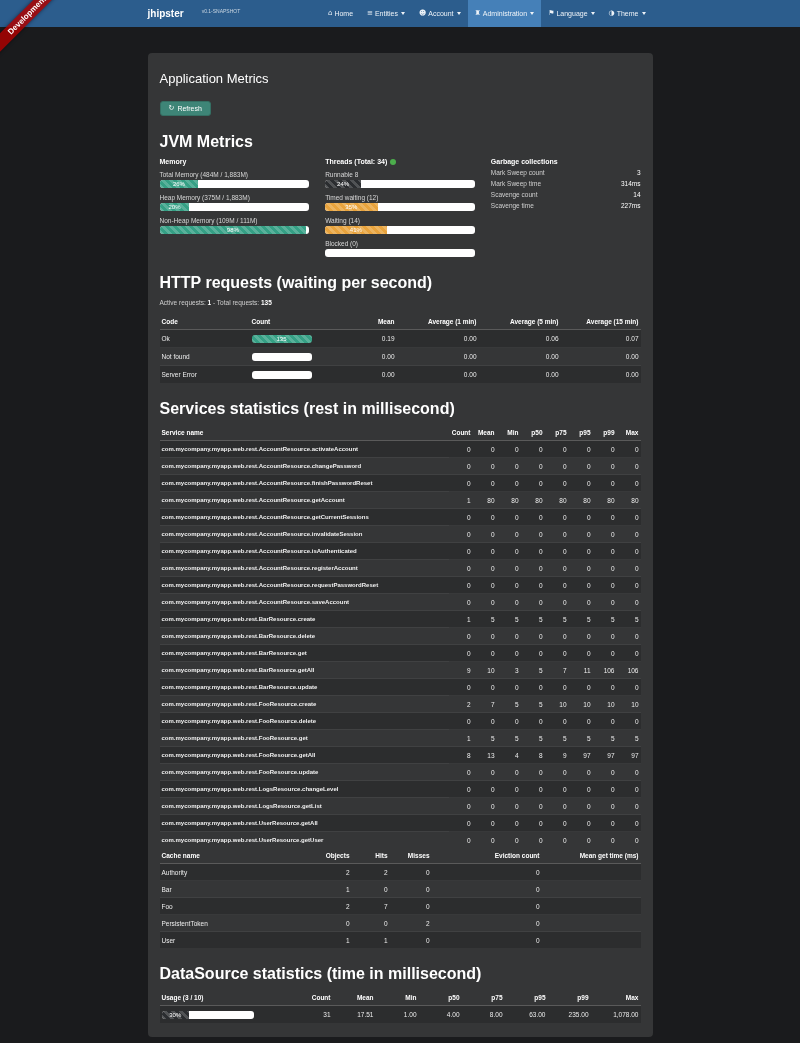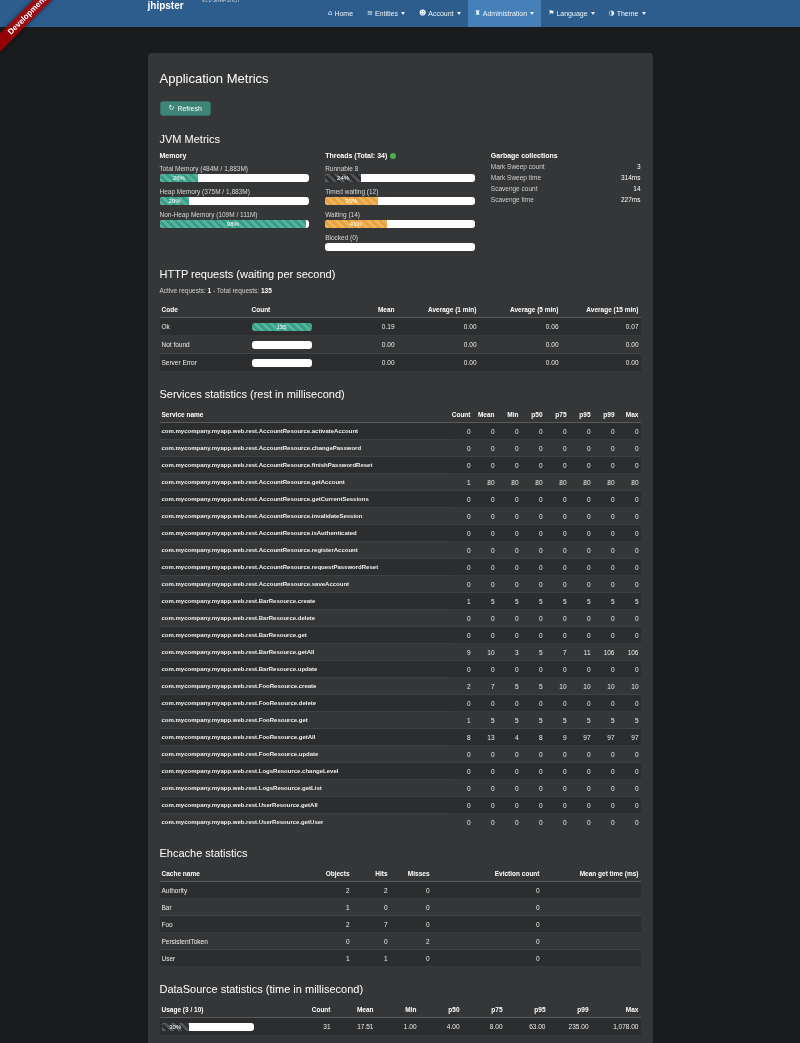--- a/index.html
+++ b/index.html
@@ -6,34 +6,34 @@
   html, body { margin: 0; padding: 0; }
   body {
     width: 800px; height: 1043px; overflow: hidden;
     background: #1a1b1d;
     font-family: "Liberation Sans", sans-serif;
     color: #cfcfcf;
   }
   
   .navbar { position: relative; height: 27px; background: #2c5d8d; z-index: 2; }
   .navbar-inner { width: 505px; height: 100%; margin: 0 auto; display: flex; justify-content: space-between; align-items: stretch; }
-  .brand { display: flex; color: #fff; font-size: 10px; font-weight: bold; cursor: pointer; gap: 16px; }
+  .brand { display: flex; align-items: center; color: #fff; font-size: 10px; font-weight: bold; cursor: pointer; gap: 16px; }
   .brand-version { font-size: 5px; font-weight: normal; color: #c9d6e2; margin-left: 2px; position: relative; top: -3px; }
   .nav-menu { display: flex; align-items: stretch; list-style: none; margin: 0; padding: 0; }
   .nav-item { display: flex; align-items: center; padding: 0 7px; font-size: 7px; color: #eef3f8; cursor: pointer; white-space: nowrap; }
   .nav-item.active { background: #4580b8; }
   .nav-icon { font-family: "DejaVu Sans", sans-serif; font-size: 7px; margin-right: 2px; line-height: 1; }
   .caret { width: 0; height: 0; border-left: 2.5px solid transparent; border-right: 2.5px solid transparent; border-top: 3px solid #eef3f8; margin-left: 3px; }
   .ribbon { position: absolute; top: 9px; left: -32px; width: 118px; transform: rotate(-45deg); background: rgba(170,0,0,0.85); color: #fff; font-size: 8px; font-weight: bold; text-align: center; padding: 2px 0; z-index: 5; box-shadow: 0 0 4px rgba(0,0,0,0.5); }
   
   .container { width: 505px; margin: 26px auto 0; background: #353637; border-radius: 4px; padding: 8px 12px 14px; }
   .page-title { font-size: 13px; font-weight: 500; color: #fff; margin: 10px 0; }
   .btn-refresh { display: inline-flex; align-items: center; gap: 3px; background: #3e8577; border: 1px solid #346f63; color: #fff; font-size: 7px; padding: 3px 8px; border-radius: 3px; cursor: pointer; font-family: inherit; }
   .refresh-icon { font-family: "DejaVu Sans", sans-serif; font-size: 7px; line-height: 1; }
-  .section-title { font-size: 11px; font-weight: 400; color: #fff; margin: 17px 0 7px; }
+  .section-title { font-size: 16px; font-weight: 700; color: #fff; margin: 17px 0 7px; }
   
   .jvm-grid { display: grid; grid-template-columns: 1fr 1fr 1fr; column-gap: 16px; }
   .col-title { font-size: 7px; font-weight: bold; color: #fff; margin-bottom: 2px; display: flex; align-items: center; gap: 3px; }
   .metric-label { font-size: 6.5px; color: #d8d8d8; margin: 6px 0 2px; }
   .progress { height: 8px; background: #fff; border-radius: 3px; overflow: hidden; }
   .progress-fill { height: 100%; display: flex; align-items: center; justify-content: center; font-size: 6px; color: #fff; line-height: 1;
     background-image: linear-gradient(45deg, rgba(255,255,255,0.18) 25%, transparent 25%, transparent 50%, rgba(255,255,255,0.18) 50%, rgba(255,255,255,0.18) 75%, transparent 75%, transparent);
     background-size: 8px 8px; }
   .progress-fill.success { background-color: #35a085; }
   .progress-fill.warning { background-color: #e8a33d; }
@@ -573,21 +573,20 @@
           <td>0</td>
           <td>0</td>
           <td>0</td>
           <td>0</td>
           <td>0</td>
         </tr>
       </tbody>
   </table>
 
   
-  <h3 class="section-title">Ehcache statistics</h3>
   <table>
     <thead>
       <tr>
         <th class="al w-cname">Cache name</th>
         <th class="w-obj">Objects</th>
         <th class="w-hits">Hits</th>
         <th class="w-miss">Misses</th>
         <th class="w-evict">Eviction count</th>
         <th class="w-mget">Mean get time (ms)</th>
       </tr>

